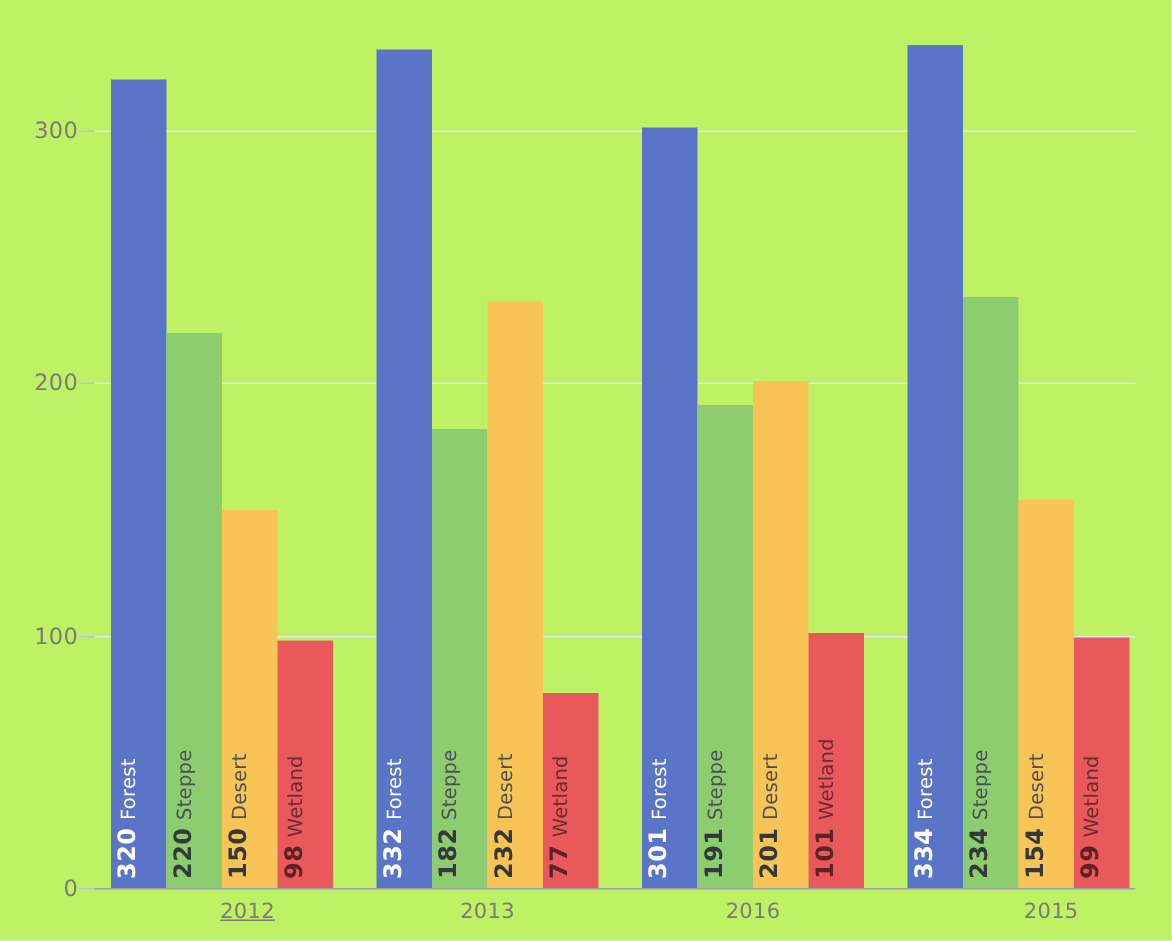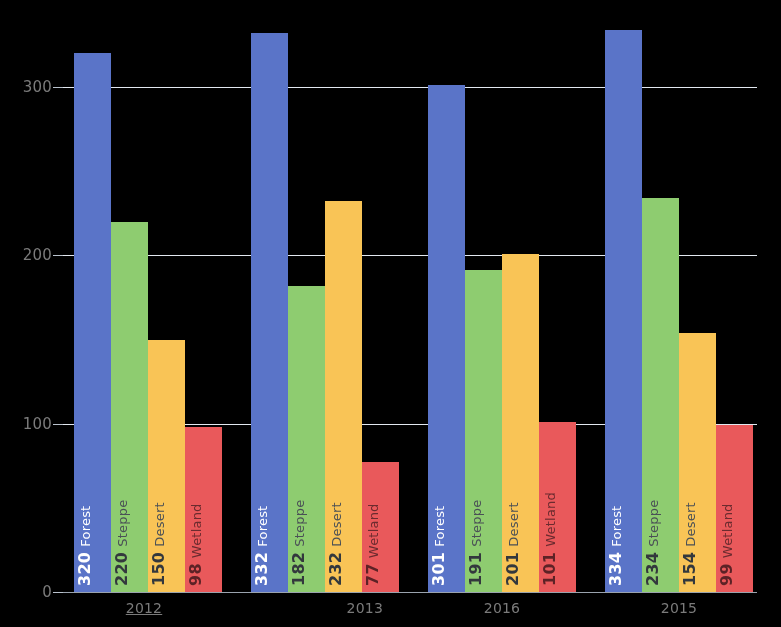--- a/index.html
+++ b/index.html
@@ -11,21 +11,21 @@
     width: 781px;
     height: 627px;
     font-family: "DejaVu Sans", sans-serif;
     overflow: hidden;
   }
 
   #chart-root {
     position: relative;
     width: 781px;
     height: 627px;
-    background: #000000;
+    background: #bef264;
   }
 
   
   .plot-area {
     position: absolute;
     left: 0;
     top: 0;
     width: 781px;
     height: 627px;
   }
@@ -263,18 +263,18 @@
         </div>
       </div>
       <div class="bar" style="left: 716px; height: 166.65px; background: rgb(233, 89, 91);">
         <div class="bar-label-wrap">
           <div class="bar-label-rot lbl-darkred">
             <span class="lv">99</span>
             <span class="ln">Wetland</span>
           </div>
         </div>
       </div>
-      <div class="xtick" style="left: 104px; width: 80px; text-decoration: underline;">2012</div>
-      <div class="xtick" style="left: 303px; width: 80px; text-align: right;">2013</div>
+      <div class="xtick" style="left: 125px; width: 80px; text-decoration: underline;">2012</div>
+      <div class="xtick" style="left: 285px; width: 80px;">2013</div>
       <div class="xtick" style="left: 462px; width: 80px;">2016</div>
-      <div class="xtick" style="left: 639px; width: 80px;">2015</div>
+      <div class="xtick" style="left: 639px; width: 80px; text-align: right;">2015</div>
     </div>
 </div>
 
 </body></html>

